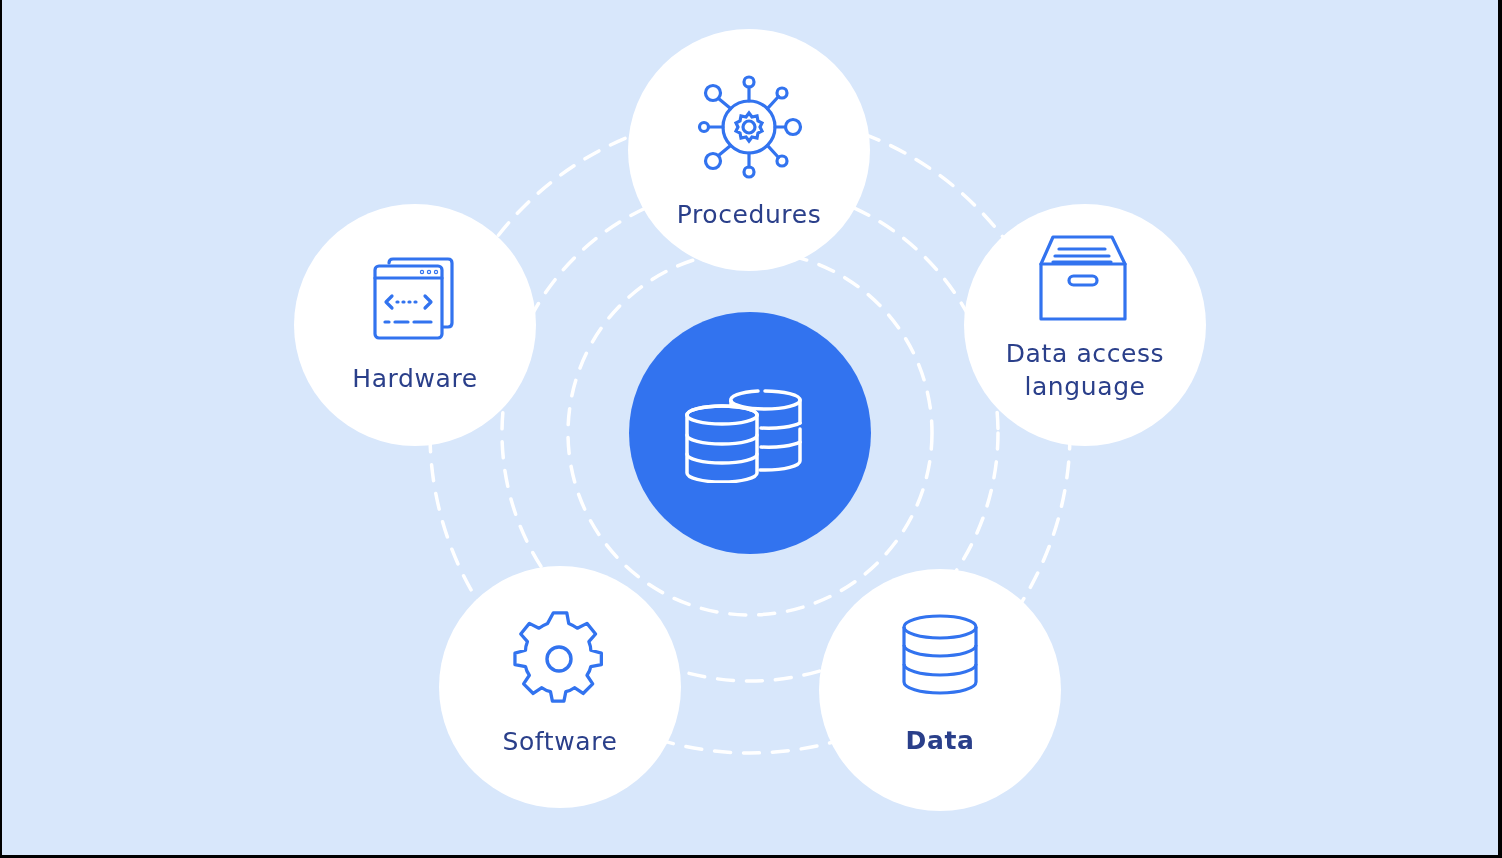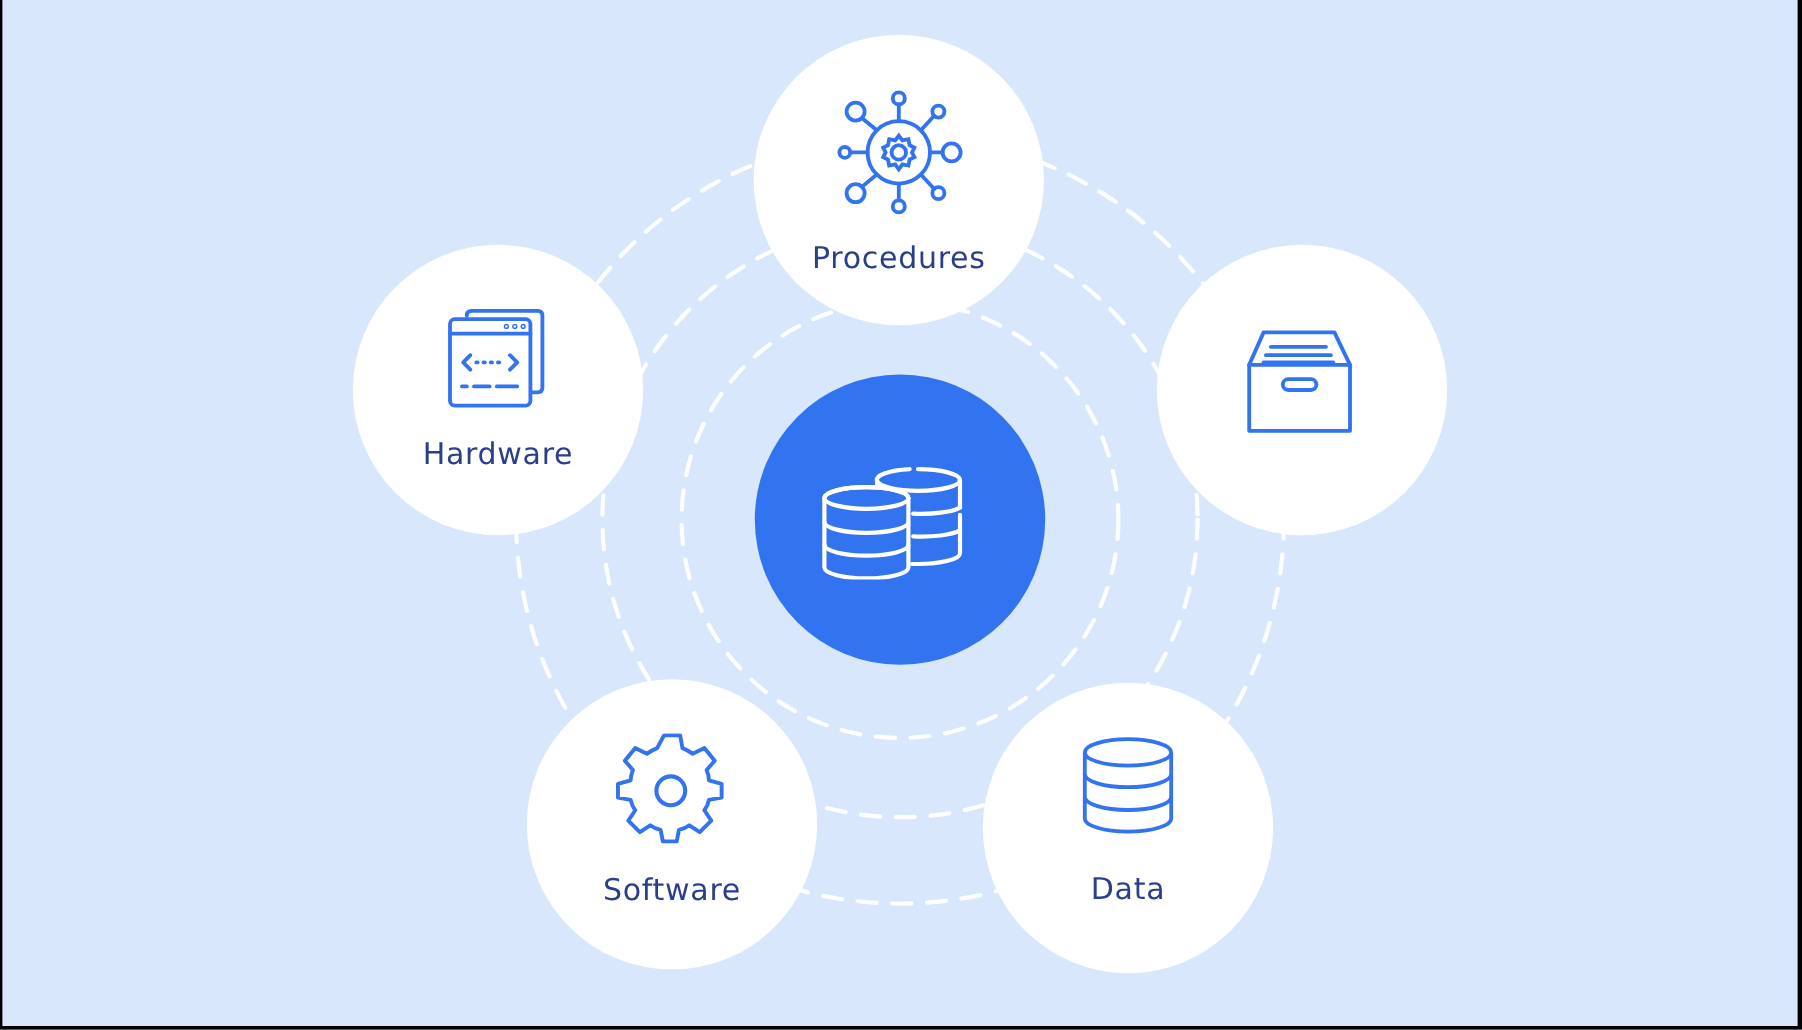--- a/index.html
+++ b/index.html
@@ -126,20 +126,22 @@
     <svg class="icon" width="92" height="90" viewBox="0 0 92 90" style="margin-top:-14px;">
       <g fill="none" stroke="#3273ef" stroke-width="3.2" stroke-linejoin="round" stroke-linecap="round">
         <path d="M2 31 L14 4 H73 L86 31"></path>
         <line x1="20" y1="16" x2="66" y2="16"></line>
         <line x1="16" y1="23" x2="70" y2="23"></line>
         <line x1="14" y1="29" x2="72" y2="29"></line>
         <rect x="2" y="31" width="84" height="55" fill="#fff"></rect>
         <rect x="30" y="43" width="28" height="9" rx="4.5"></rect>
       </g>
     </svg>
+    <div class="label" style="margin-top:14px;">Data access
+language</div>
   </div>
 
   <div class="node" style="left:437px; top:566px;">
     <svg class="icon" width="96" height="96" viewBox="0 0 96 96" style="margin-top:-6px;">
       <g fill="none" stroke="#3273ef" stroke-width="3.4" stroke-linejoin="round">
         <path d="M41 4 H55 L57 15 Q62 17 66 20 L76 15 L85 26 L78 34 Q80 39 80 43 L91 46 V58 L80 60 Q79 65 76 69 L82 78 L72 88 L63 82 Q59 85 54 86 L52 96 H40 L38 86 Q33 85 29 82 L20 88 L10 78 L16 69 Q13 65 12 60 L1 58 V46 L12 43 Q12 39 14 34 L7 26 L16 15 L26 20 Q30 17 35 15 Z" transform="translate(2,-2) scale(0.96)"></path>
         <circle cx="47" cy="48" r="12"></circle>
       </g>
     </svg>
     <div class="label" style="margin-top:18px;">Software</div>
@@ -147,16 +149,16 @@
 
   <div class="node" style="left:817px; top:569px;">
     <svg class="icon" width="78" height="82" viewBox="0 0 78 82" style="margin-top:-10px;">
       <g fill="none" stroke="#3273ef" stroke-width="3.2">
         <ellipse cx="39" cy="13" rx="36" ry="11"></ellipse>
         <path d="M3 13 V68 A36 11 0 0 0 75 68 V13"></path>
         <path d="M3 31 A36 11 0 0 0 75 31"></path>
         <path d="M3 50 A36 11 0 0 0 75 50"></path>
       </g>
     </svg>
-    <div class="label" style="margin-top:28px;">Data</div>
+    <div class="label" style="margin-top:28px;font-weight:bold;">Data</div>
   </div>
 
 </div>
 
 </body></html>

